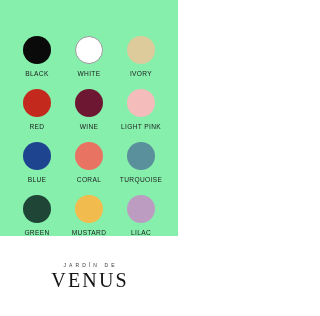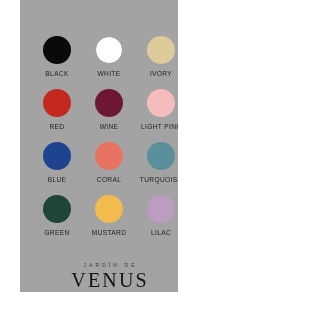--- a/index.html
+++ b/index.html
@@ -9,24 +9,23 @@
   body {
     width: 178px;
     height: 316px;
     background: #ffffff;
     font-family: "Liberation Sans", sans-serif;
     overflow: hidden;
   }
   .page {
     position: relative;
     width: 178px;
-    height: 292px;
-    background: #a3a3a3;
+    height: 236px;
+    background: #86efac;
     box-sizing: border-box;
-    margin-left: 20px;
   }
   .swatch-grid {
     position: absolute;
     top: 36px;
     left: 0;
     width: 178px;
     display: flex;
     flex-direction: column;
   }
   .swatch-row {

